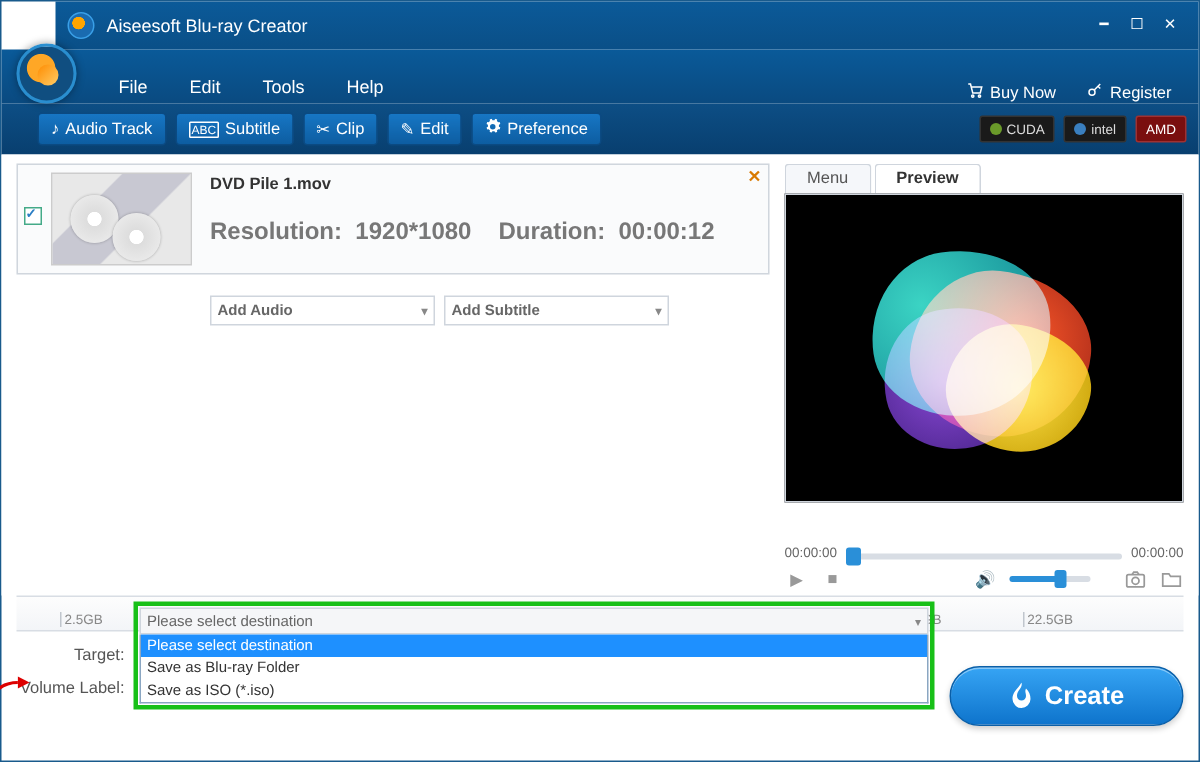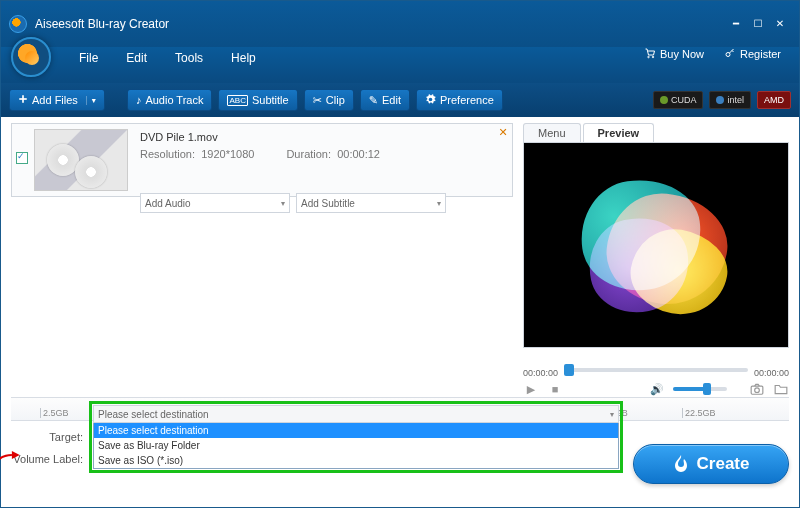--- a/index.html
+++ b/index.html
@@ -1,68 +1,68 @@
 <!DOCTYPE html>
 <html><head>
 <meta charset="utf-8">
 <style>
 * { margin: 0; padding: 0; box-sizing: border-box; font-family: Arial, sans-serif; }
 body { width: 800px; height: 508px; background: #fff; overflow: hidden; }
 
 .window { width: 800px; height: 508px; border: 1px solid #195a8c; background: #fff; display: flex; flex-direction: column; }
 
-.titlebar { height: 46px; background: linear-gradient(#0b5a99, #0a4f87); display: flex; align-items: center; color: #fff; font-size: 12px; padding: 0 8px; }
+.titlebar { height: 32px; background: linear-gradient(#0b5a99, #0a4f87); display: flex; align-items: center; color: #fff; font-size: 12px; padding: 0 8px; margin-left: 36px; }
 .logo { width: 18px; height: 18px; background: radial-gradient(circle at 40% 40%, #ffa500 30%, #1a6bb0 32%); border-radius: 50%; margin-right: 8px; border: 1px solid #3aa0e8; }
 .titlebar .spacer { flex: 1; }
 .winbtn { width: 22px; height: 18px; color: #fff; text-align: center; font-size: 10px; line-height: 18px; cursor: pointer; }
 
-.menubar { height: 36px; background: linear-gradient(#0a5a99, #0a4a80); display: flex; align-items: flex-start; color: #fff; font-size: 12px; padding: 0 8px; position: relative; }
+.menubar { height: 36px; background: linear-gradient(#0a5a99, #0a4a80); display: flex; align-items: flex-end; color: #fff; font-size: 12px; padding: 0 8px; position: relative; }
 .menubar .biglogo { width: 40px; height: 40px; background: radial-gradient(circle at 40% 40%, #ffa726 30%, #104e80 32%); border-radius: 50%; margin-right: 14px; margin-left: 2px; border: 2px solid #2a8ecf; box-shadow: 0 0 6px rgba(0,0,0,.4); margin-top: -10px; position: relative; z-index: 2;}
 .menubar .biglogo::after{content:'';position:absolute;left:12px;top:12px;width:14px;height:14px;border-radius:50%;background:linear-gradient(135deg,#ff8c00,#ffcc66);}
 .menuitem { padding: 4px 14px; cursor: pointer; }
 .menubar .spacer { flex: 1; }
 .rightlink { display: flex; align-items: center; gap: 4px; padding: 0 10px; cursor: pointer; font-size: 11px; }
 
 .toolbar { height: 34px; background: linear-gradient(#0d4e85, #083f6f); display: flex; align-items: center; padding: 0 8px; gap: 6px; }
 .tbtn { height: 22px; background: linear-gradient(#1776c4, #0d5da1); border: 1px solid #0b4a82; border-radius: 3px; color: #fff; font-size: 11px; display: flex; align-items: center; padding: 0 8px; gap: 4px; cursor: pointer; }
 .tbtn.split::after { content: '▾'; font-size: 8px; margin-left: 4px; border-left: 1px solid rgba(255,255,255,.3); padding-left: 5px; }
 .toolbar .spacer { flex: 1; }
 .gpu-badge { height: 18px; border-radius: 2px; font-size: 9px; color: #ddd; padding: 0 6px; display: flex; align-items: center; background: #1a1a1a; border: 1px solid #333; gap:3px;}
 .gpu-badge.amd { background: #7a0f0f; color: #fff; border-color:#a03030;}
 .gpu-badge.cuda::before{content:'';width:8px;height:8px;border-radius:50%;background:#6a9a2a;}
 .gpu-badge.intel::before{content:'';width:8px;height:8px;border-radius:50%;background:#3a7fbf;}
 
 .content { flex: 1; display: flex; padding: 6px 10px 0 10px; gap: 10px; background: #fff; overflow: hidden; }
 .leftpane { flex: 1; display: flex; flex-direction: column; }
-.filebox { border: 1px solid #d0d6dd; background: #fafbfc; height: 74px; display: flex; position: relative; }
+.filebox { border: 1px solid #d0d6dd; background: #fafbfc; height: 74px; display: flex; position: relative; font-weight: bold; }
 .chk { position: absolute; left: 4px; top: 28px; width: 12px; height: 12px; border: 1px solid #4a8; background: #fff; }
 .chk::after{content:'✓';font-size:9px;color:#2a7ec4;position:absolute;left:0;top:-2px;}
 .thumb { width: 94px; height: 62px; margin: 5px 6px 5px 22px; border: 1px solid #ccc; background: linear-gradient(135deg,#e8e8e8 30%,#c8c8d2 31%,#c8c8d2 60%, #e8e8e8 61%); position:relative; overflow:hidden;}
 .thumb::before{content:'';position:absolute;width:32px;height:32px;border-radius:50%;background:radial-gradient(circle,#fff 20%,#ddd 22%,#f0f0f0);left:12px;top:14px;box-shadow:0 0 2px rgba(0,0,0,.3);}
 .thumb::after{content:'';position:absolute;width:32px;height:32px;border-radius:50%;background:radial-gradient(circle,#fff 20%,#ddd 22%,#f0f0f0);left:40px;top:26px;box-shadow:0 0 2px rgba(0,0,0,.3);}
 .fileinfo { flex: 1; padding: 4px 6px; font-size: 11px; color: #555; display: flex; flex-direction: column; gap: 2px; }
 .fileinfo .row1 { height: 18px; line-height: 18px; font-size: 11px; color: #333; }
-.fileinfo .row2 { height: 18px; display: flex; gap: 32px; color: #777; font-size: 11px; }
+.fileinfo .row2 { height: 18px; display: flex; gap: 18px; color: #777; font-size: 16px; margin-top: 12px; }
 .fileinfo .row3 { display: flex; gap: 6px; margin-top: 4px; }
 .minisel { flex: 0 0 150px; height: 20px; border: 1px solid #cfd5dd; background: #fff; font-size: 10px; color: #666; padding: 0 4px; display: flex; align-items: center; justify-content: space-between; margin-top: 27px; }
 .minisel::after { content: '▾'; color: #888; font-size: 8px; }
 .closex { position: absolute; right: 2px; top: 2px; width: 14px; height: 14px; color: #d97a00; font-size: 11px; text-align: center; line-height: 12px; cursor: pointer; }
 
 .rightpane { width: 266px; display: flex; flex-direction: column; }
 .tabs { display: flex; height: 22px; font-size: 11px; }
 .tab { padding: 3px 14px; border: 1px solid #cfd5dd; border-bottom: none; background: #f5f7fa; color: #555; cursor: pointer; border-radius: 3px 3px 0 0; margin-right: 2px;}
 .tab.active { background: #fff; color: #333; font-weight: 700; }
 .preview { flex: 0 0 206px; background: #000; border: 1px solid #cfd5dd; display: flex; align-items: center; justify-content: center; overflow: hidden; }
 .blob-wrap{position:relative;width:170px;height:150px;}
 .blob{position:absolute;border-radius:45% 55% 50% 50%/55% 45% 55% 45%;mix-blend-mode:screen;}
 .b1{width:120px;height:110px;left:10px;top:10px;background:radial-gradient(circle at 30% 30%,#3bd4c4,#0b7a8a);transform:rotate(-8deg);}
 .b2{width:120px;height:110px;left:36px;top:24px;background:radial-gradient(circle at 60% 40%,#ff5a2a,#7a1010);transform:rotate(6deg);}
 .b3{width:100px;height:94px;left:18px;top:48px;background:radial-gradient(circle at 40% 50%,#8a4ad6,#3a1a78);transform:rotate(-12deg);}
 .b4{width:96px;height:84px;left:60px;top:60px;background:radial-gradient(circle at 50% 50%,#ffe44a,#c49a00);transform:rotate(10deg);}
-.playtime { display: flex; align-items: flex-start; font-size: 9px; color: #666; gap: 6px; height: 20px; margin-top: 20px;}
+.playtime { display: flex; align-items: flex-end; font-size: 9px; color: #666; gap: 6px; height: 20px; margin-top: 20px;}
 .slider { flex: 1; height: 4px; background: #d8dde4; border-radius: 2px; position: relative; }
 .slider .knob { position: absolute; left: 0; top: -4px; width: 10px; height: 12px; background: #2a8fd8; border-radius: 2px; }
 .controls { display: flex; align-items: center; gap: 8px; height: 24px; color: #888; font-size: 11px; margin-top:2px;}
 .cbtn { width: 16px; height: 16px; cursor: pointer; color: #999; display:flex;align-items:center;justify-content:center;}
 .controls .spacer { flex: 1; }
 .vol { width: 54px; height: 4px; background: #d8dde4; border-radius: 2px; position: relative; }
 .vol::after { content:''; position:absolute; left:0; top:0; width:60%; height:100%; background:#2a8fd8; border-radius:2px;}
 .vol .vk{position:absolute;left:56%;top:-4px;width:8px;height:12px;background:#2a8fd8;border-radius:2px;}
 
 .ruler { height: 24px; border-top: 1px solid #d8dde4; border-bottom: 1px solid #d8dde4; margin: 0 10px; background: linear-gradient(#fdfdfd,#f3f5f8); display: flex; align-items: flex-end; font-size: 9px; color: #888; padding: 0 4px; }
@@ -118,27 +118,20 @@
     <div class="rightlink">
       <span class="ico"><svg width="12" height="12" viewBox="0 0 24 24" fill="none" stroke="#fff" stroke-width="2">
             <circle cx="8" cy="15" r="4"></circle>
             <path d="M11 12l8-8m-3 3l3 3"></path>
           </svg></span>
       <span>Register</span>
     </div>
   </div>
 
   <div class="toolbar">
-    <div class="tbtn split">
-      <span class="ico"><svg width="10" height="10" viewBox="0 0 24 24" fill="#fff">
-            <rect x="10" y="3" width="4" height="18"></rect>
-            <rect x="3" y="10" width="18" height="4"></rect>
-          </svg></span>
-      <span>Add Files</span>
-    </div>
     <div style="width:10px"></div>
     <div class="tbtn">
       <span class="ico">♪</span>
       <span>Audio Track</span>
     </div>
     <div class="tbtn">
       <span class="ico" style="font-size:8px;border:1px solid #fff;padding:0 1px;border-radius:1px;">ABC</span>
       <span>Subtitle</span>
     </div>
     <div class="tbtn">

